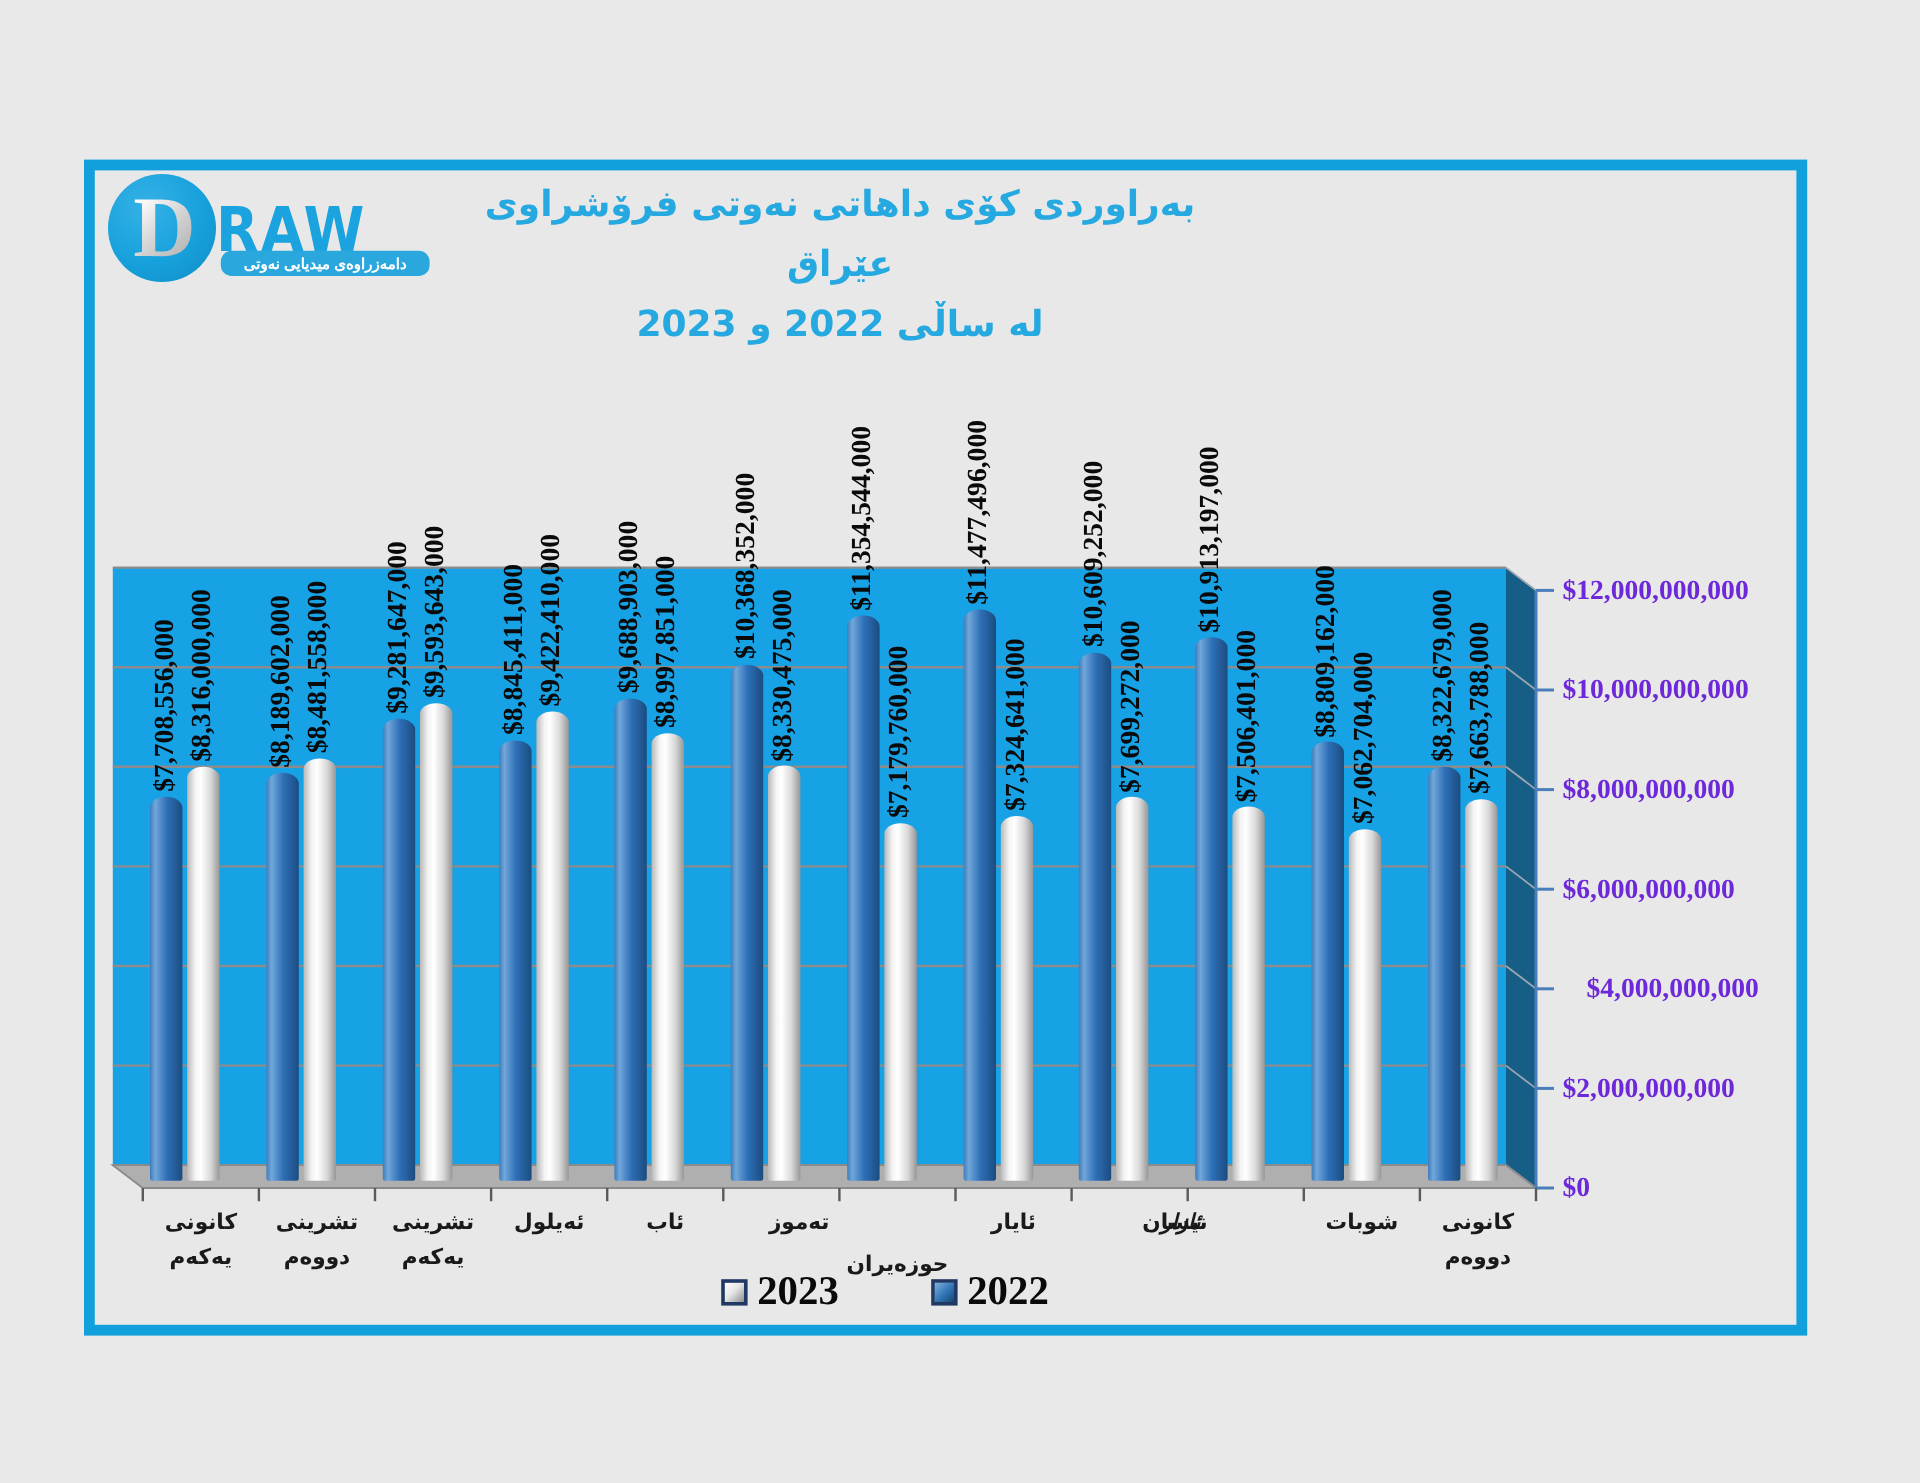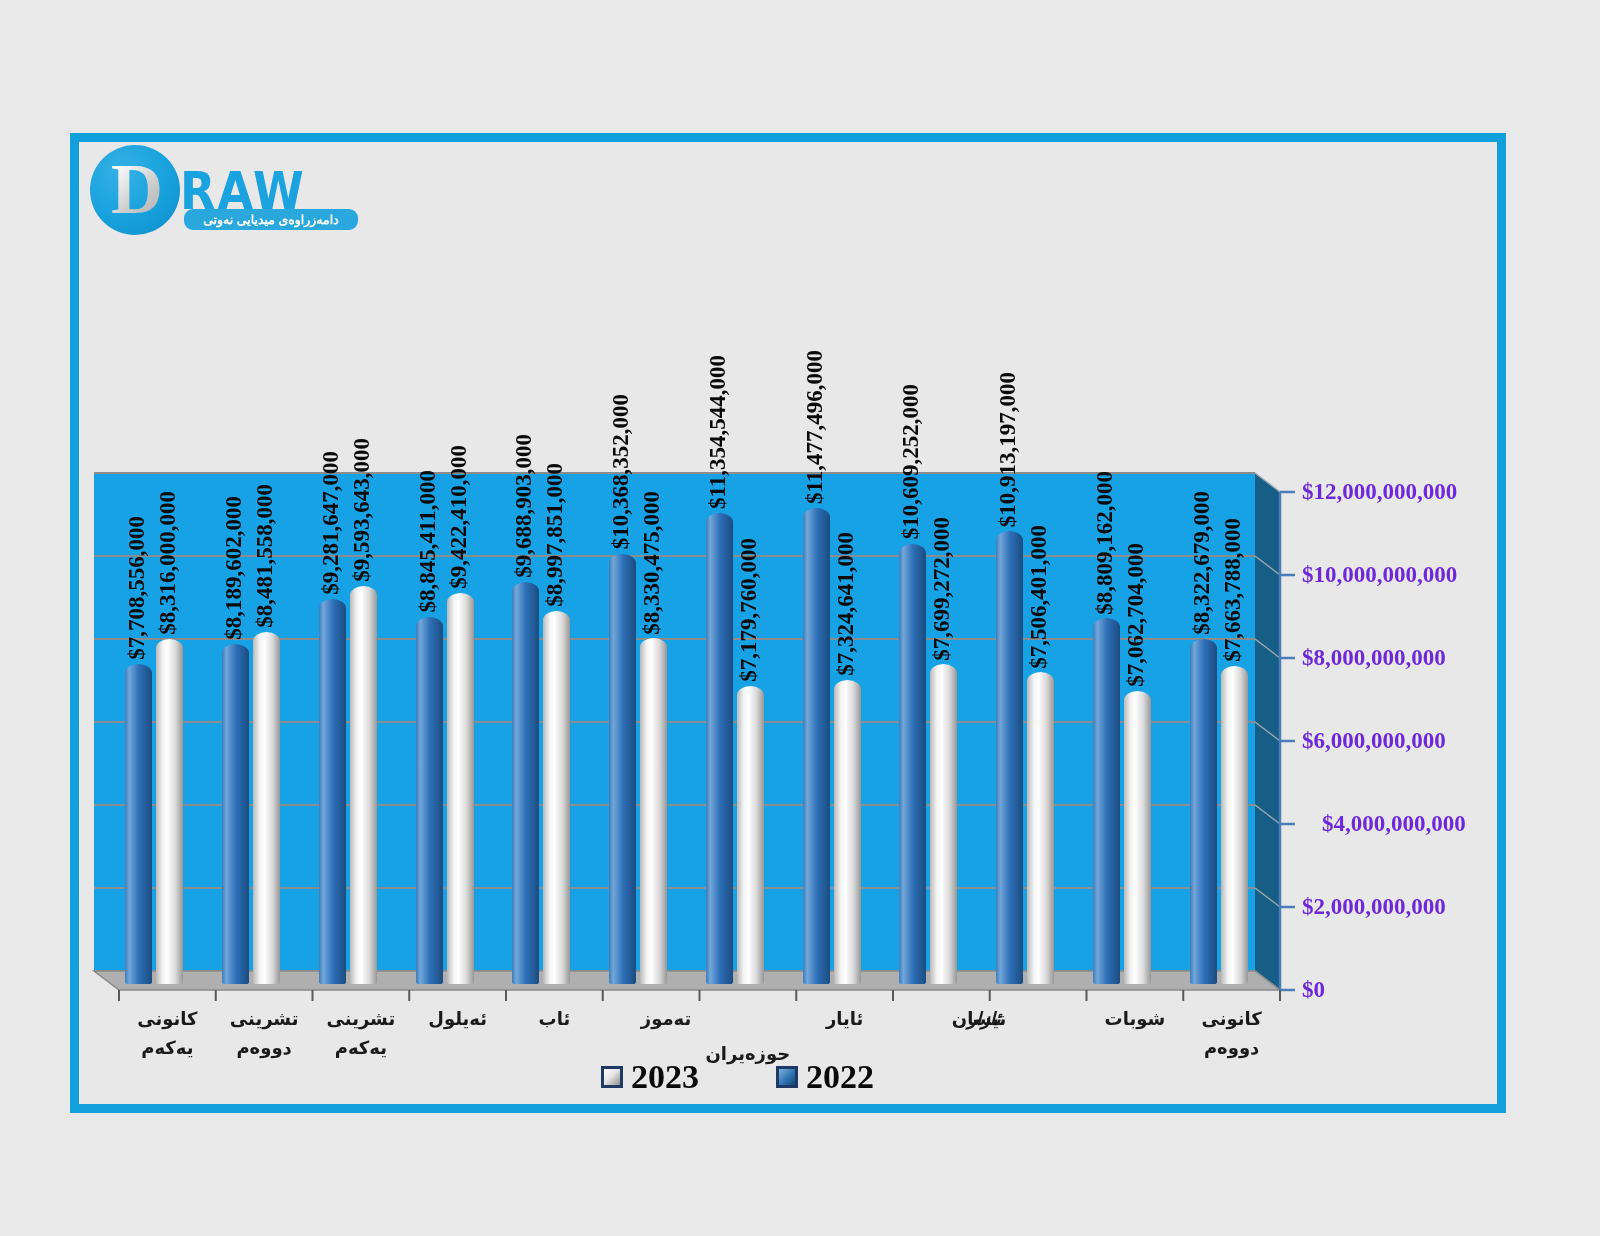--- a/index.html
+++ b/index.html
@@ -80,20 +80,22 @@
 <div class="frame"></div>
 
 <div class="logo">
   <div class="logo-circle"></div>
   <div class="logo-d">D</div>
   <div class="logo-raw">RAW</div>
   <div class="logo-ribbon" dir="rtl">دامەزراوەی میدیایی نەوتی</div>
 </div>
 
 <div class="title">
+  <div class="t2" dir="rtl">بەراوردی کۆی داهاتی  نەوتی فرۆشراوی عێراق</div>
+  <div class="t3" dir="rtl">له ساڵی 2022 و 2023</div>
 </div>
 
 <svg id="plot-svg" width="1600" height="1236">
     <rect x="94" y="473" width="1161" height="498" fill="#18a2e6"></rect>
     <line x1="94" y1="473" x2="1255" y2="473" stroke="#8c8c8c" stroke-width="2"></line>
     <line x1="94" y1="556" x2="1255" y2="556" stroke="#8c8c8c" stroke-width="2"></line>
     <line x1="94" y1="639" x2="1255" y2="639" stroke="#8c8c8c" stroke-width="2"></line>
     <line x1="94" y1="722" x2="1255" y2="722" stroke="#8c8c8c" stroke-width="2"></line>
     <line x1="94" y1="805" x2="1255" y2="805" stroke="#8c8c8c" stroke-width="2"></line>
     <line x1="94" y1="888" x2="1255" y2="888" stroke="#8c8c8c" stroke-width="2"></line>

